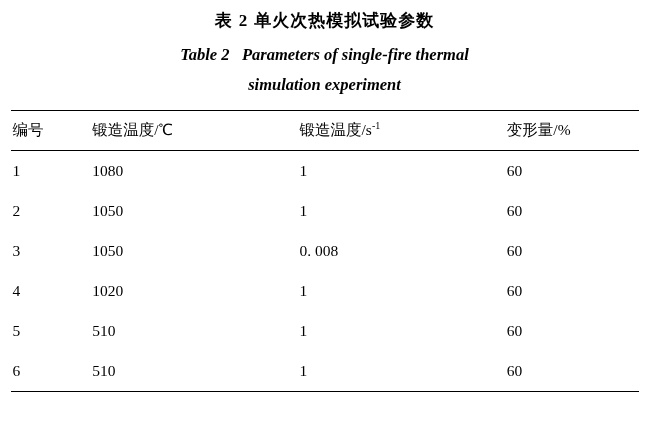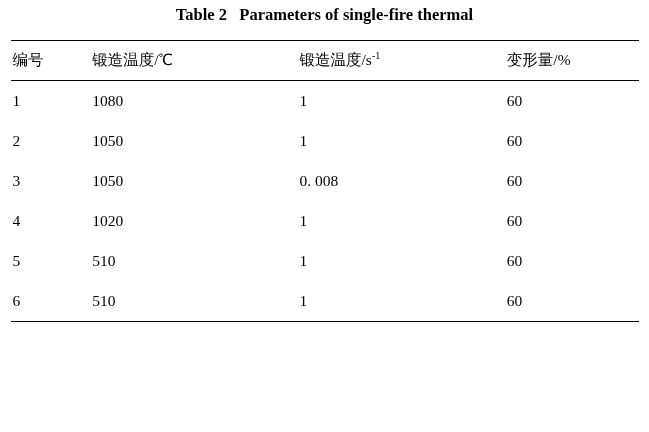--- a/index.html
+++ b/index.html
@@ -30,20 +30,22 @@
     letter-spacing: 1px;
     margin-top: 8px;
     line-height: 26px;
   }
   .caption-cn .num {
     margin: 0 6px;
   }
   .caption-en {
     font-size: 16.5px;
     line-height: 30px;
+    margin-top: 6px;
+    font-style: italic;
   }
   .caption-en .line {
     display: block;
     white-space: pre;
   }
   table.params {
     width: 628px;
     margin: 10px auto 0 auto;
     border-collapse: collapse;
     font-size: 15px;
@@ -77,23 +79,27 @@
   sup {
     font-size: 10px;
     vertical-align: super;
   }
 </style>
 </head>
 <body>
 
 <div class="page">
 
+  <div class="caption caption-cn">
+    <span>表</span><span class="num">2</span><span>单火次热模拟试验参数</span>
+  </div>
 
   <div class="caption caption-en">
     <span class="line">Table 2   Parameters of single-fire thermal</span>
+    <span class="line">simulation experiment</span>
   </div>
 
   <table class="params">
     <thead>
       <tr class="rule-top rule-mid">
         <th class="col-id">编号</th>
         <th class="col-temp">锻造温度/℃</th>
         <th class="col-speed"><span>锻造温度/s</span><sup>-1</sup></th>
         <th class="col-def">变形量/%</th>
       </tr>

